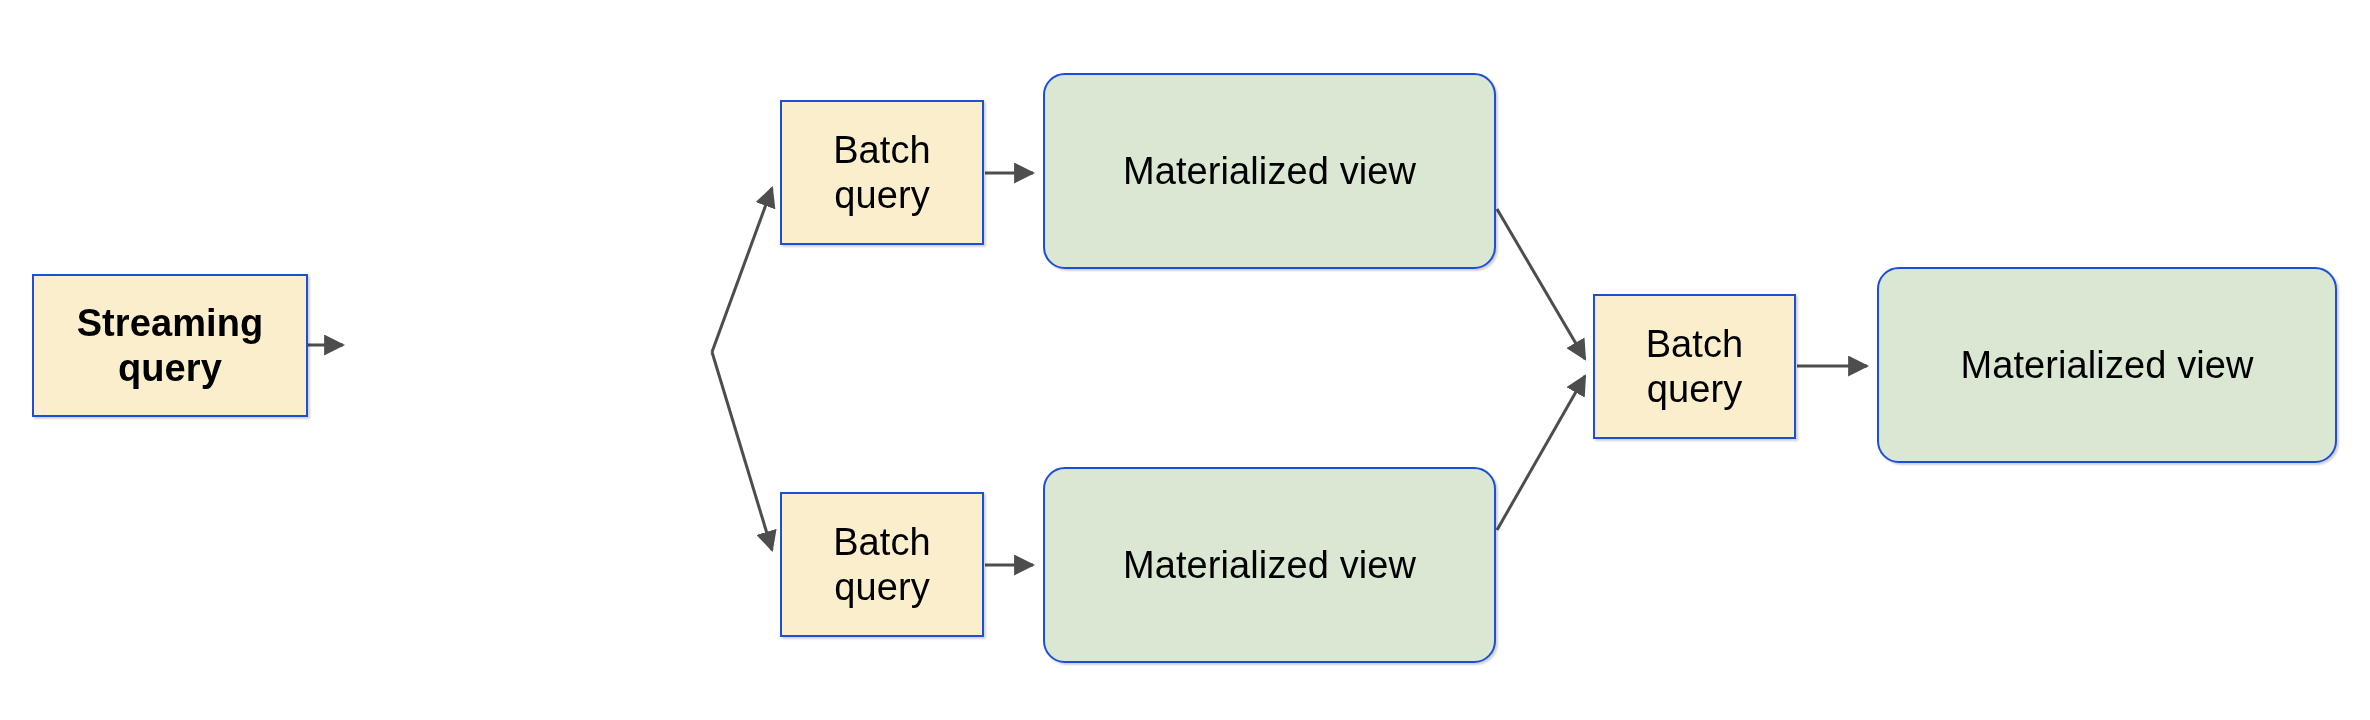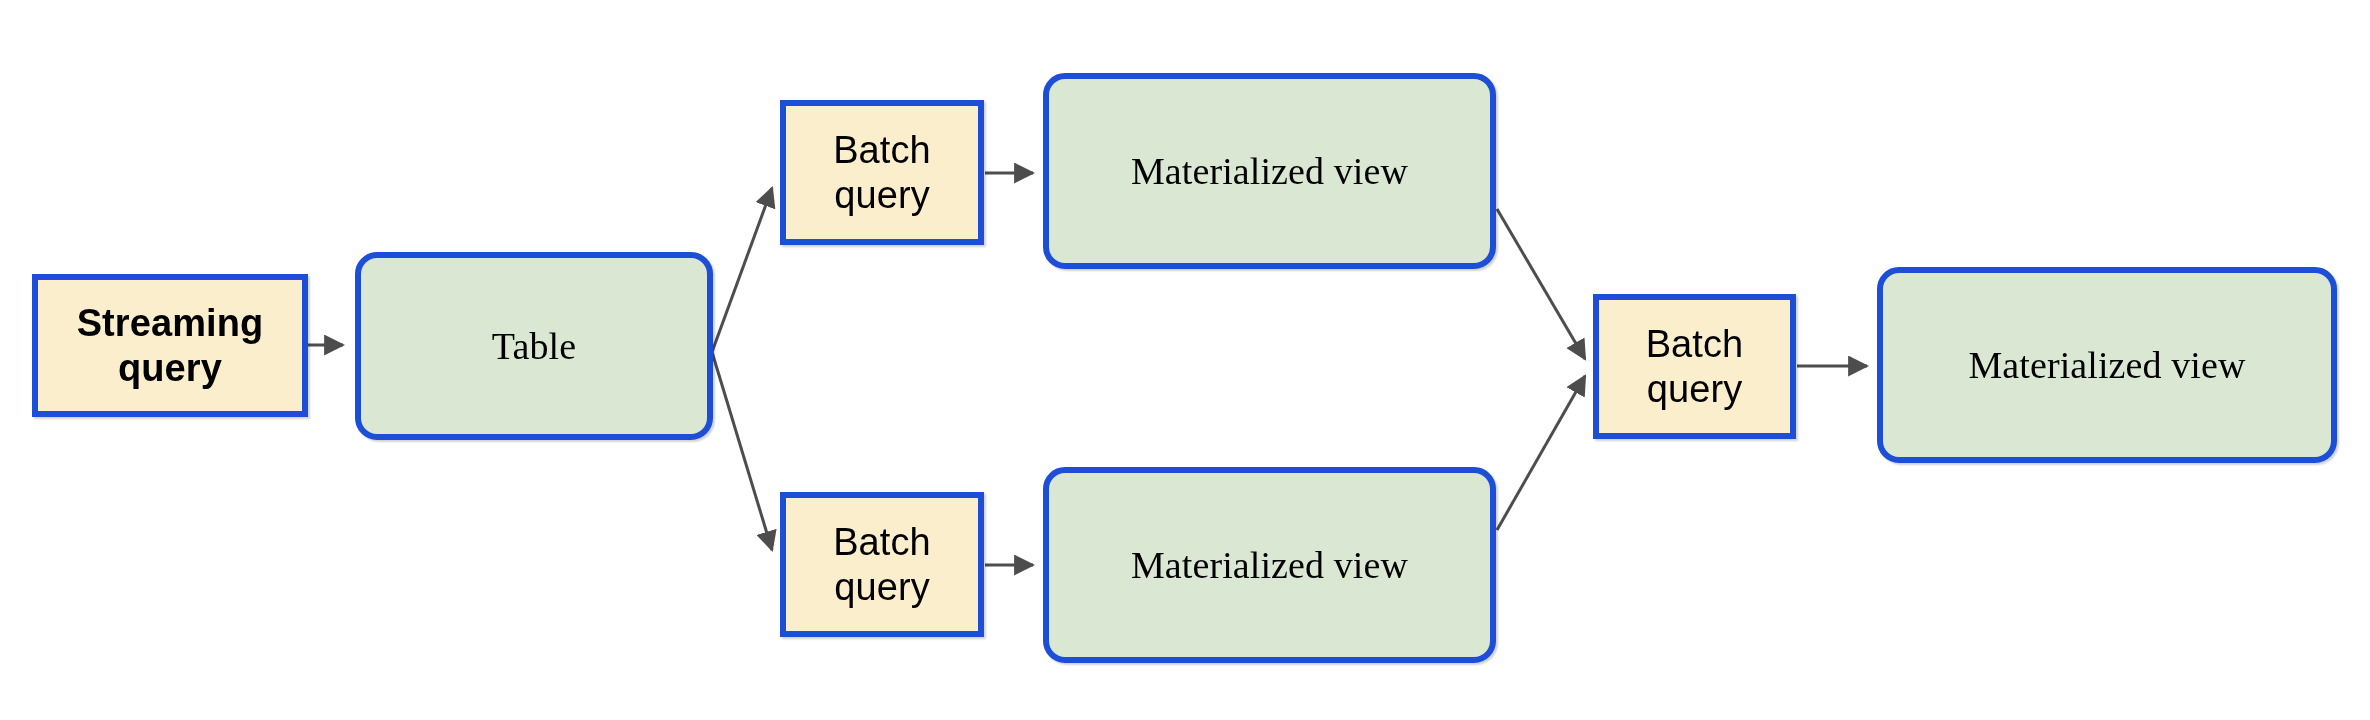--- a/index.html
+++ b/index.html
@@ -32,32 +32,31 @@
     box-sizing: border-box;
     display: flex;
     align-items: center;
     justify-content: center;
     text-align: center;
     color: #000000;
     font-size: 38px;
     line-height: 1.18;
     letter-spacing: 0.1px;
     white-space: pre-line;
-    border: 6px solid #1d4ed8;
+    border: 2px solid #1d4ed8;
   }
   .node.process {
     background: #faeecd;
     border-radius: 0;
     box-shadow: 2px 2px 2px rgba(0,0,0,0.18);
   }
   .node.store {
     background: #d9e7d3;
     border-radius: 22px;
     box-shadow: 2px 2px 2px rgba(0,0,0,0.18);
-    font-family: Liberation Serif, serif;
   }
 </style>
 </head>
 <body>
 
 <div id="diagram">
 
   <svg id="edge-layer" viewBox="0 0 2370 720" width="2370" height="720" xmlns="http://www.w3.org/2000/svg">
     <defs>
       <marker id="arrowhead" viewBox="0 0 10 10" refX="9" refY="5" markerWidth="7" markerHeight="7" orient="auto-start-reverse">
@@ -75,23 +74,20 @@
       <path d="M 1497 530 L 1585 376"></path>
       <path d="M 1797 366 L 1867 366"></path>
     </g>
   </svg>
 
   <div class="node process" style="left:32px; top:274px; width:276px; height:143px;font-weight:bold;">
     <span>Streaming
 query</span>
   </div>
 
-  <div class="node store" style="left:355px; top:252px; width:358px; height:188px;">
-    <span>Table</span>
-  </div>
 
   <div class="node process" style="left:780px; top:100px; width:204px; height:145px;">
     <span>Batch
 query</span>
   </div>
 
   <div class="node store" style="left:1043px; top:73px; width:453px; height:196px;">
     <span>Materialized view</span>
   </div>
 

